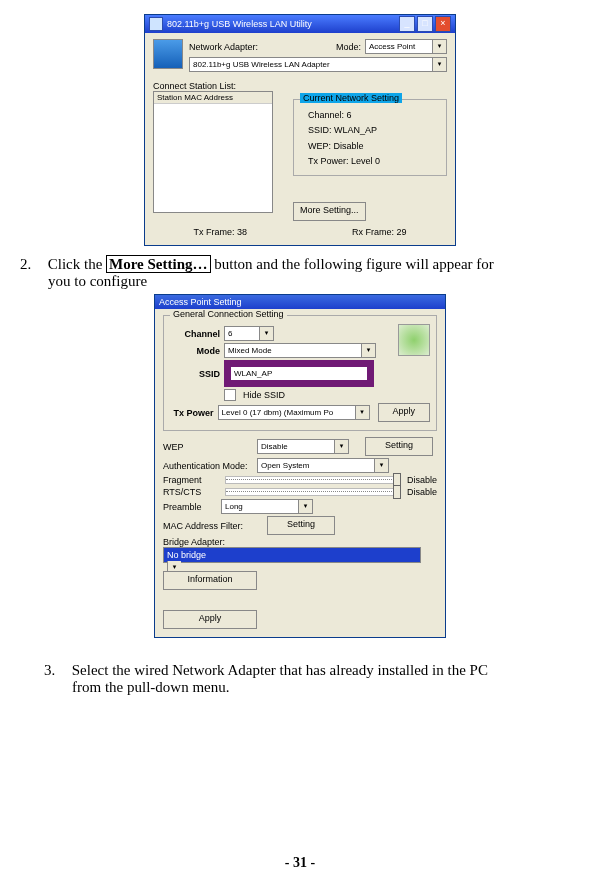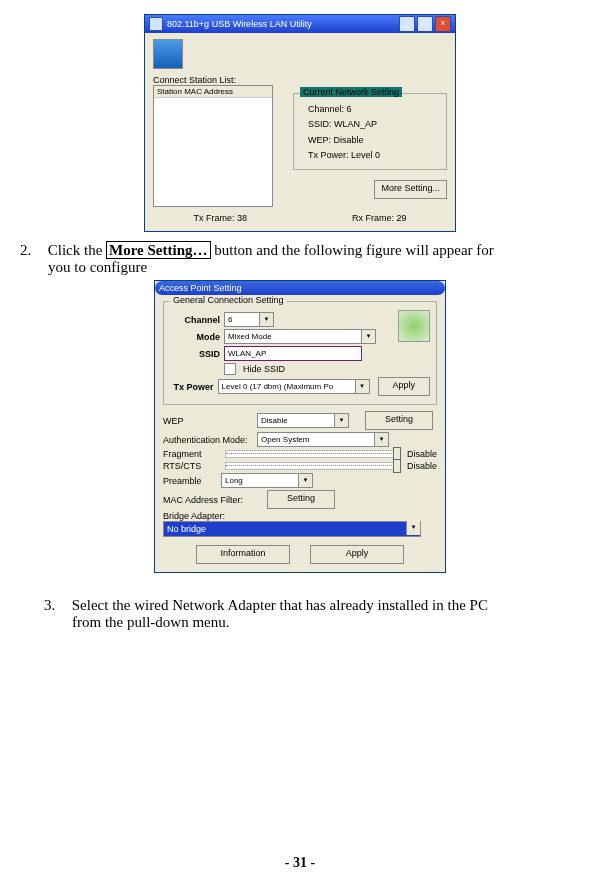--- a/index.html
+++ b/index.html
@@ -59,36 +59,36 @@
   .body1 { padding:6px 8px 8px 8px; }
   .appicon1{
     width:28px;height:28px;background:linear-gradient(#4a9be8,#1560b8);
     border:1px solid #888; float:left; margin-right:6px;
   }
   .row1{display:flex;align-items:center;gap:4px;margin-bottom:3px;}
   .grp{
     border:1px solid #aaa; position:relative; margin-top:8px; padding:8px 6px 6px 6px;
   }
   .grp .lbl{
-    position:absolute; top:-7px; left:6px; background:#0f766e; padding:0 3px; font-size:9px;
+    position:absolute; top:-7px; left:6px; background:#0ea5e9; padding:0 3px; font-size:9px;
   }
   .list1{
     width:118px;height:120px;border:1px solid #888;background:#fff;
   }
   .list1 .hdr{background:#ece9d8;border-bottom:1px solid #ccc;padding:1px 3px;font-size:8px;}
   .main1{display:flex;gap:20px;}
   .btn{
     display:inline-block;border:1px solid #888;background:#ece9d8;padding:1px 6px;font-size:9px;height:15px;line-height:13px;
   }
   .framestat{display:flex;justify-content:space-around;margin-top:6px;font-size:9px;gap:24px;}
 
   
   .dlg2 { width: 290px; }
   .title2{
-    height:14px;background:linear-gradient(#3a6ae0,#1d3fcc);color:#fff;padding:0 4px;font-size:9px;line-height:14px;border-radius:7px;
+    height:14px;background:linear-gradient(#3a6ae0,#1d3fcc);color:#fff;padding:0 4px;font-size:9px;line-height:14px;
   }
   .body2{padding:6px 8px 8px 8px;}
   .grp2{border:1px solid #aaa;position:relative;padding:8px 6px 6px 6px;}
   .grp2 .lbl{position:absolute;top:-7px;left:6px;background:#ece9d8;padding:0 3px;font-size:9px;}
   .frow{display:flex;align-items:center;margin:2px 0;gap:4px;}
   .flab{width:50px;text-align:right;font-size:9px;font-weight:bold;}
   .combo{display:flex;}
   .combo .txt{border:1px solid #888;background:#fff;height:13px;line-height:13px;padding:0 3px;font-size:8px;}
   .combo .dd{width:13px;height:13px;border:1px solid #888;border-left:none;background:#ece9d8;text-align:center;line-height:11px;font-size:7px;}
   .check{width:10px;height:10px;border:1px solid #888;background:#fff;display:inline-block;margin-right:3px;}
@@ -96,24 +96,24 @@
     width:30px;height:30px;float:right;background:radial-gradient(circle,#8fd06d,#dcedcf);border:1px solid #999;
   }
   .slider{
     flex:1;height:6px;border:1px solid #bbb;background:#fff;position:relative;margin:0 4px;
   }
   .slider::before{
     content:"";position:absolute;left:0;right:0;top:2px;border-top:1px dotted #888;
   }
   .slider .handle{position:absolute;right:-3px;top:-4px;width:6px;height:12px;background:#ece9d8;border:1px solid #666;}
   .fullsel{
-    border:1px solid #888;background:#1d3fcc;color:#fff;height:14px;line-height:14px;padding:0 3px;font-size:9px;width:250px;display:flex;justify-content:space-between;
+    border:1px solid #888;background:#1d3fcc;color:#fff;height:14px;line-height:14px;padding:0 3px;font-size:9px;width:250px;display:flex;justify-content:space-between;flex-direction:column;
   }
   .fullsel .dd{width:13px;height:14px;background:#ece9d8;color:#000;border-left:1px solid #888;text-align:center;line-height:12px;font-size:7px;margin:-1px -3px -1px 0;}
-  .bottom-btns{display:flex;justify-content:center;gap:20px;margin-top:8px;}
+  .bottom-btns{display:flex;justify-content:center;gap:20px;margin-top:8px;flex-direction:column;}
   .bottom-btns .btn{width:80px;text-align:center;}
 
   .pagenum{
     position:absolute;bottom:6px;left:0;right:0;text-align:center;font-size:14px;font-family:"Times New Roman",serif;font-weight:bold;
   }
   .sub-indent{margin-left:28px;}
   .li3{margin-left:24px;margin-top:20px;}
 </style>
 </head>
 <body>
@@ -128,38 +128,54 @@
         <span>802.11b+g USB Wireless LAN Utility</span>
         <div class="wbtns">
           <span class="wbtn">_</span>
           <span class="wbtn">□</span>
           <span class="wbtn close">×</span>
         </div>
       </div>
       <div class="body1">
         <div style="overflow:hidden;">
           <div class="appicon1"></div>
+          <div style="margin-left:36px;">
+            <div class="row1">
+              <span>Network Adapter:</span>
+              <span style="margin-left:auto">Mode:</span>
+              <span class="combo">
+                <span class="txt" style="width:60px">Access Point</span>
+                <span class="dd">▾</span>
+              </span>
+            </div>
+            <div class="row1">
+              <span class="combo" style="width:100%">
+                <span class="txt" style="flex:1">802.11b+g USB Wireless LAN Adapter</span>
+                <span class="dd">▾</span>
+              </span>
+            </div>
+          </div>
         </div>
 
         <div style="margin-top:6px;font-size:9px">Connect Station List:</div>
         <div class="main1">
           <div class="list1">
             <div class="hdr">Station MAC Address</div>
           </div>
           <div style="flex:1">
             <div class="grp">
               <span class="lbl">Current Network Setting</span>
               <div style="line-height:1.7;padding-left:8px;">
                 <div>Channel:  6</div>
                 <div>SSID:  WLAN_AP</div>
                 <div>WEP:  Disable</div>
                 <div>Tx Power:  Level 0</div>
               </div>
             </div>
-            <div style="text-align:right;margin-top:10px;">
+            <div style="text-align:left;margin-top:26px;">
               <span class="btn">More Setting...</span>
             </div>
           </div>
         </div>
         <div class="framestat">
           <span>Tx Frame:  38</span>
           <span>Rx Frame:  29</span>
         </div>
       </div>
     </div>
@@ -187,21 +203,21 @@
           </div>
           <div class="frow">
             <span class="flab">Mode</span>
             <span class="combo">
               <span class="txt" style="width:130px">Mixed Mode</span>
               <span class="dd">▾</span>
             </span>
           </div>
           <div class="frow">
             <span class="flab">SSID</span>
-            <span class="txt" style="border:1px solid #701a75;background:#fff;height:13px;line-height:13px;padding:0 3px;width:130px;font-size:8px">WLAN_AP</span>
+            <span class="txt" style="border:7px solid #701a75;background:#fff;height:13px;line-height:13px;padding:0 3px;width:130px;font-size:8px">WLAN_AP</span>
           </div>
           <div class="frow">
             <span class="flab"></span>
             <span class="check"></span>
             <span>Hide SSID</span>
           </div>
           <div class="frow">
             <span class="flab">Tx Power</span>
             <span class="combo">
               <span class="txt" style="width:130px">Level 0 (17 dbm) (Maximum Po</span>

